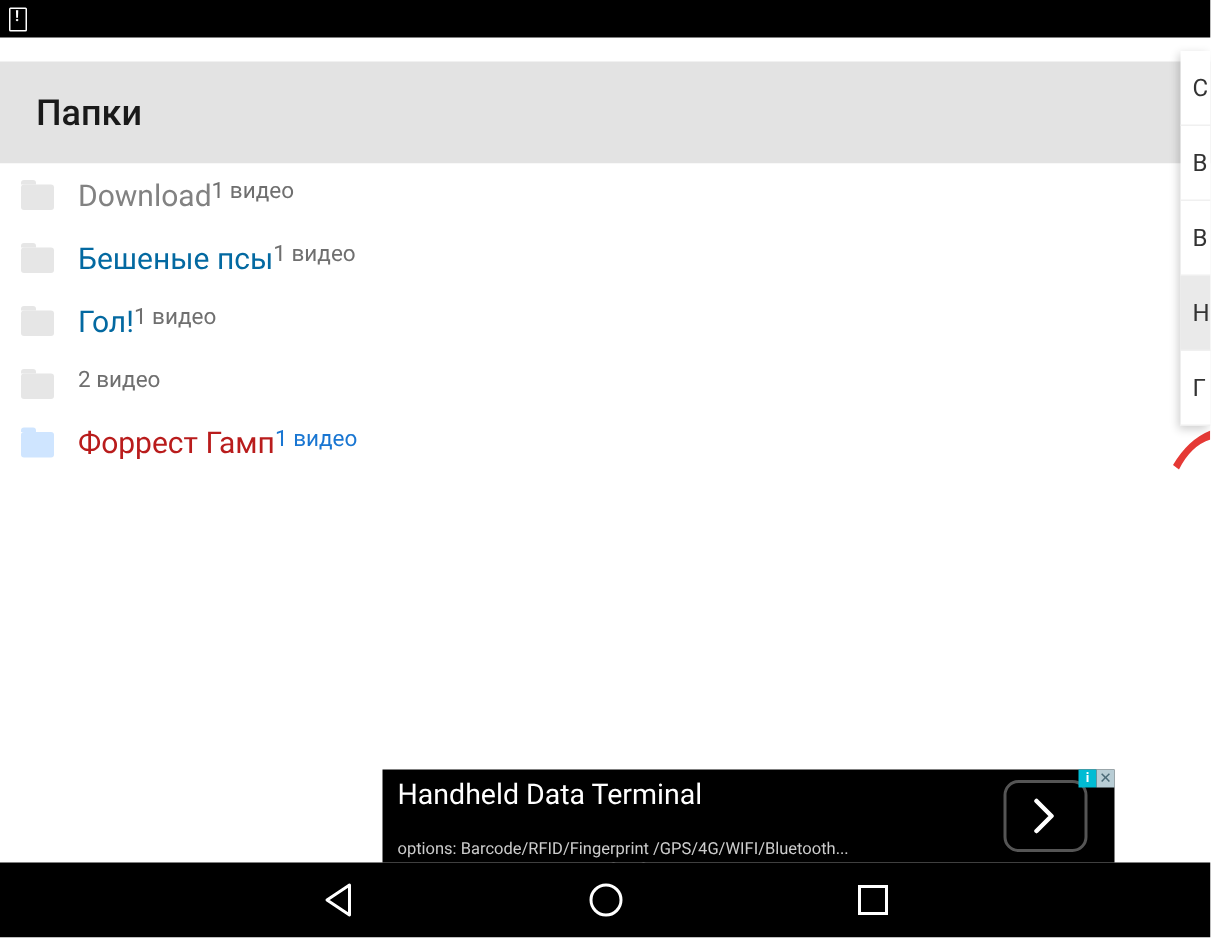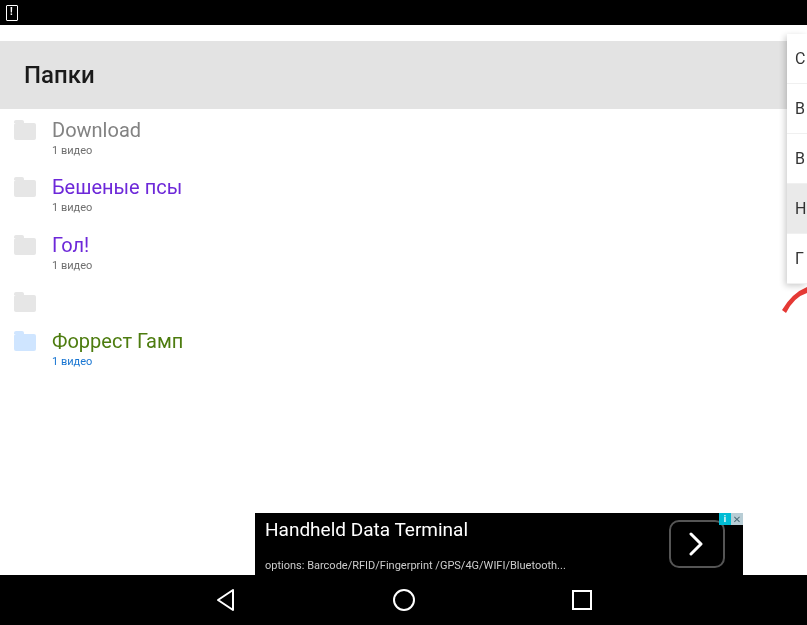--- a/index.html
+++ b/index.html
@@ -82,36 +82,36 @@
       border-radius: 2px 2px 0 0;
     }
     .folder-icon.highlighted {
       background: #cfe5ff;
     }
     .folder-icon.highlighted::before {
       background: #cfe5ff;
     }
     .folder-content {
       display: flex;
-      flex-direction: column;
+      flex-direction: row;
     }
     .folder-name {
       font-size: 20px;
       font-weight: 400;
-      color: #6d28d9;
+      color: #0369a1;
       line-height: 1.3;
     }
     .folder-name.dimmed {
       color: #828282;
     }
     .folder-name.highlighted {
-      color: #4d7c0f;
+      color: #b91c1c;
     }
     .folder-subtitle {
-      font-size: 11px;
+      font-size: 15px;
       color: #6f6f6f;
       line-height: 1.3;
       margin-top: 1px;
     }
     .folder-subtitle.highlighted {
       color: #1976d2;
     }
     .side-menu {
       position: absolute;
       top: 34px;
@@ -279,20 +279,21 @@
     <div class="folder-item">
       <div class="folder-icon"></div>
       <div class="folder-content">
         <div class="folder-name">Гол!</div>
         <div class="folder-subtitle">1 видео</div>
       </div>
     </div>
     <div class="folder-item">
       <div class="folder-icon"></div>
       <div class="folder-content">
+        <div class="folder-subtitle">2 видео</div>
       </div>
     </div>
     <div class="folder-item">
       <div class="folder-icon highlighted"></div>
       <div class="folder-content">
         <div class="folder-name highlighted">Форрест Гамп</div>
         <div class="folder-subtitle highlighted">1 видео</div>
       </div>
     </div>
   </div>

